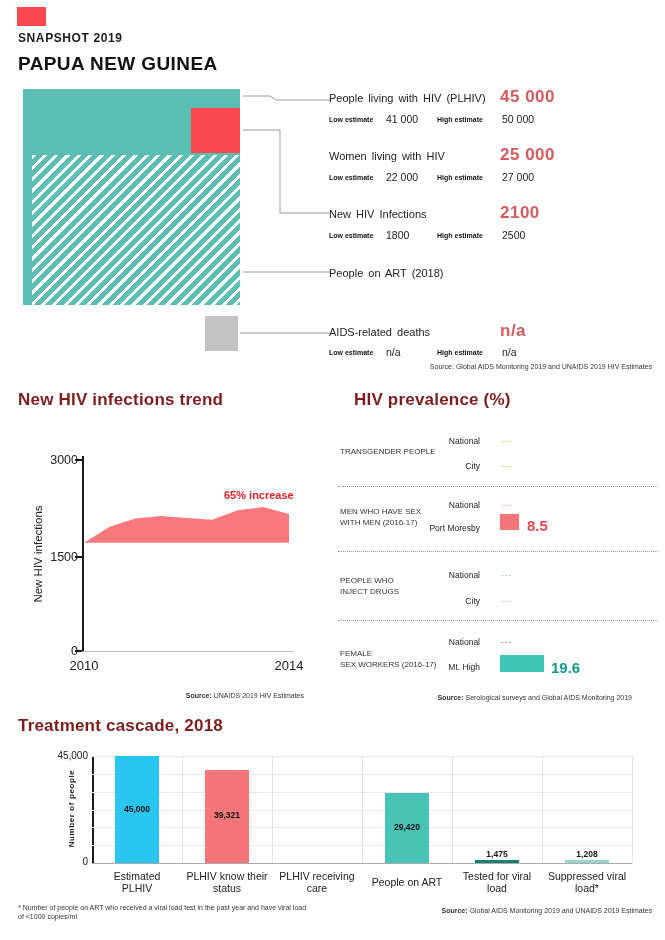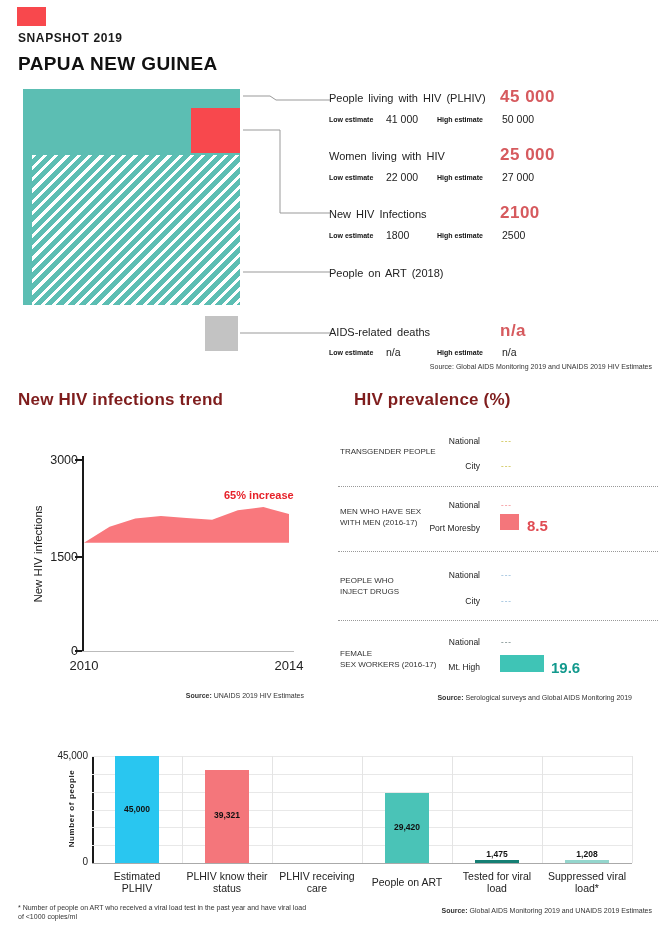--- a/index.html
+++ b/index.html
@@ -167,20 +167,21 @@
     <div>SEX WORKERS (2016-17)</div>
   </div>
   <div class="abs prev-place" style="top:637px">National</div>
   <div class="abs prev-dash" style="top:637px; color:#8b9b9b">---</div>
   <div class="abs prev-place" style="top:662px">Mt. High</div>
   <div class="abs" style="left: 500px; top: 655px; height: 17px; width: 43.904px; background: rgb(63, 196, 182);"></div>
   <div class="abs prev-val" style="left:551px; top:659px; color:#12998d">19.6</div>
 
   <div class="abs src right" style="left:332px; top:694px; width:300px"><b>Source:</b><span> Serological surveys and Global AIDS Monitoring 2019</span></div>
 
+  <div class="abs section-title" style="left:18px; top:716px">Treatment cascade, 2018</div>
   <div class="abs cascade-ylabel">Number of people</div>
   <div class="abs cas-tick" style="top:750px">45,000</div>
   <div class="abs cas-tick" style="top:856px">0</div>
   <div class="abs axis-dark" style="left:92px; top:756px; width:1.5px; height:108px"></div>
 
   <div class="abs" id="cascade-plot">
       <div class="grid-h" style="top: 0px;"></div>
       <div class="grid-h" style="top: 17.8px;"></div>
       <div class="grid-h" style="top: 35.7px;"></div>
       <div class="grid-h" style="top: 53.5px;"></div>

